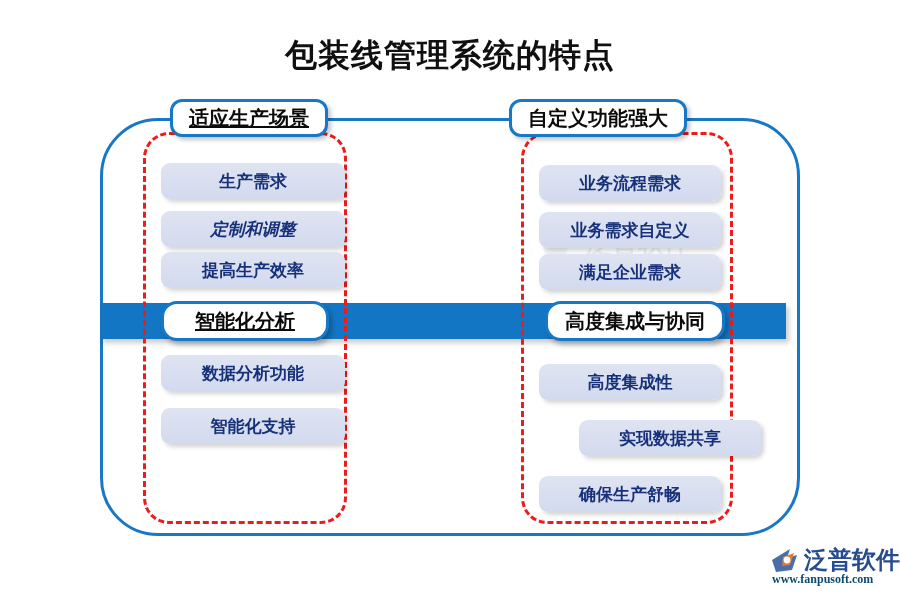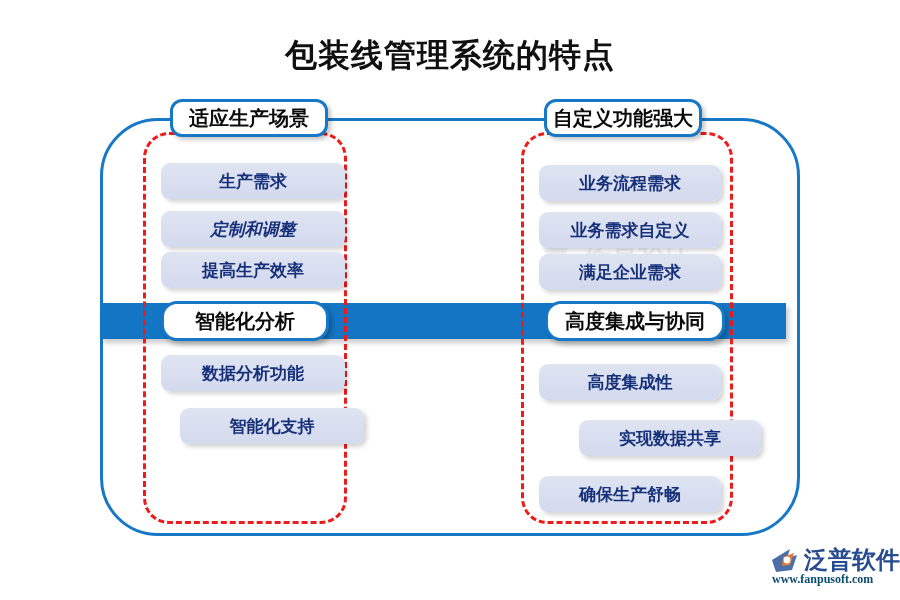--- a/index.html
+++ b/index.html
@@ -115,42 +115,42 @@
     box-sizing: border-box;
     display: flex;
     align-items: center;
     justify-content: center;
     font-size: 20px;
     font-weight: bold;
     color: #0b0b0b;
     box-shadow: 3px 3px 4px rgba(0,0,0,0.22);
     z-index: 6;
   }
-  .header-pill.left  { left: 170px; width: 158px; }
-  .header-pill.right { left: 544px; width: 158px; }
+  .header-pill.left  { left: 170px; width: 158px; text-decoration: underline; }
+  .header-pill.right { left: 509px; width: 178px; }
 
   
   .band-pill {
     position: absolute;
     top: 301px;
     height: 40px;
     background: #ffffff;
     border: 3px solid #1878c8;
     border-radius: 16px;
     box-sizing: border-box;
     display: flex;
     align-items: center;
     justify-content: center;
     font-size: 20px;
     font-weight: bold;
     color: #0b0b0b;
     box-shadow: 3px 4px 5px rgba(0,0,0,0.25);
     z-index: 6;
   }
-  .band-pill.left  { left: 161px; width: 168px; }
+  .band-pill.left  { left: 161px; width: 168px; text-decoration: underline; }
   .band-pill.right { left: 545px; width: 180px; }
 
   
   .item-box {
     position: absolute;
     height: 36px;
     background: linear-gradient(180deg, #dfe4f2 0%, #d3daee 100%);
     border-radius: 9px;
     display: flex;
     align-items: center;
@@ -225,21 +225,21 @@
   <div class="item-box col-right" style="top:165px;">业务流程需求</div>
   <div class="item-box col-right" style="top:212px;">业务需求自定义</div>
   <div class="item-box col-right" style="top:254px;">满足企业需求</div>
 
   <div class="blue-band"></div>
 
   <div class="band-pill left">智能化分析</div>
   <div class="band-pill right">高度集成与协同</div>
 
   <div class="item-box col-left" style="top:355px;">数据分析功能</div>
-  <div class="item-box col-left" style="top:408px;margin-left:19px;">智能化支持</div>
+  <div class="item-box col-left" style="top:408px;">智能化支持</div>
 
   <div class="item-box col-right" style="top:364px;text-align:center;">高度集成性</div>
   <div class="item-box col-right" style="top:420px;margin-left:40px;">实现数据共享</div>
   <div class="item-box col-right" style="top:476px;">确保生产舒畅</div>
 
   <div class="header-pill left">适应生产场景</div>
   <div class="header-pill right">自定义功能强大</div>
 
   <div class="brand">
     <svg class="brand-mark" viewBox="0 0 30 30">

